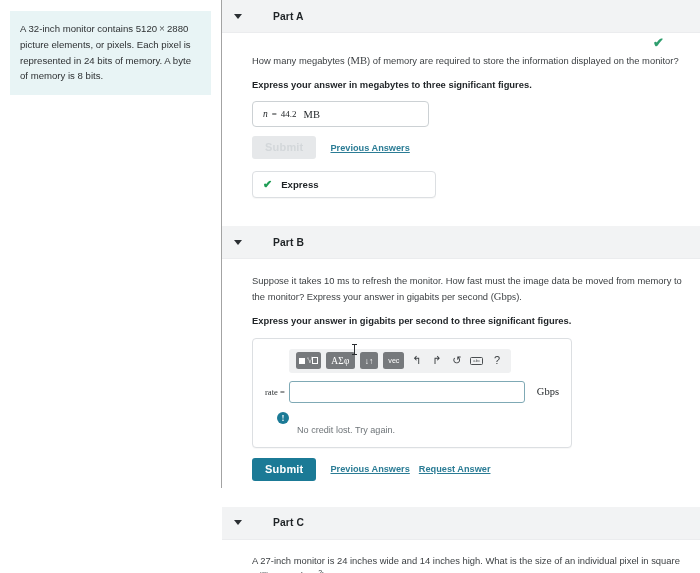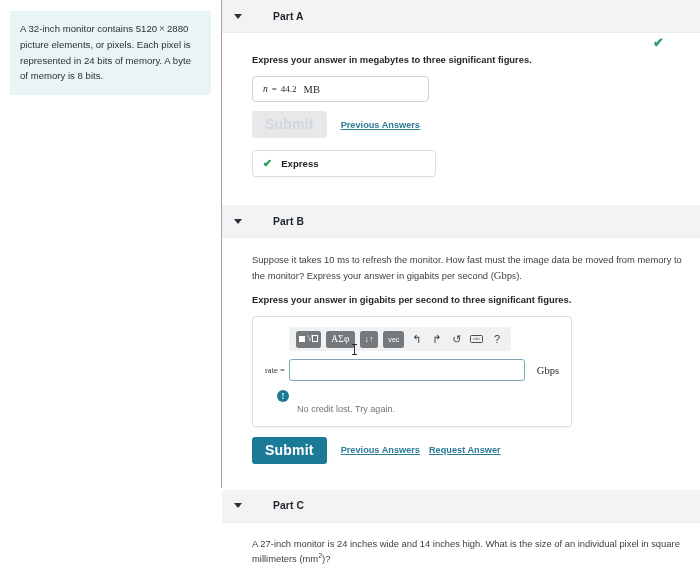--- a/index.html
+++ b/index.html
@@ -104,21 +104,21 @@
   .ans-eq { font-size: 9px; color: #24282b; margin: 0 4px; }
   .ans-val { font-size: 9px; color: #24282b; }
   .ans-unit { font-size: 10.5px; color: #24282b; margin-left: 7px; }
 
   .btn-row { display: flex; align-items: center; gap: 14px; margin-bottom: 12px; }
   .btn-submit {
     background: #1b7a96;
     color: #ffffff;
     border: none;
     border-radius: 3px;
-    font-size: 14px;
+    font-size: 11px;
     font-weight: bold;
     padding: 5px 13px 6px 13px;
     cursor: pointer;
     font-family: "Liberation Sans", sans-serif;
     letter-spacing: .2px;
   }
   .btn-submit.disabled {
     background: #e6e8ea;
     color: #d3d7da;
     cursor: default;
@@ -289,20 +289,23 @@
     <div class="part-header">
       <span class="caret"></span>
       <span class="part-title">Part A</span>
     </div>
     <div class="part-body">
 
       <div class="status-tick-row">
         <span class="status-tick">✔</span>
       </div>
 
+      <p class="q-text">
+        How many megabytes (<span class="serif">MB</span>) of memory are required to store the information displayed on the monitor?
+      </p>
       <p class="q-bold">Express your answer in megabytes to three significant figures.</p>
 
       <div class="answered-box">
         <span class="ans-var">n</span>
         <span class="ans-eq">=</span>
         <span class="ans-val">44.2</span>
         <span class="ans-unit">MB</span>
       </div>
 
       <div class="btn-row">

